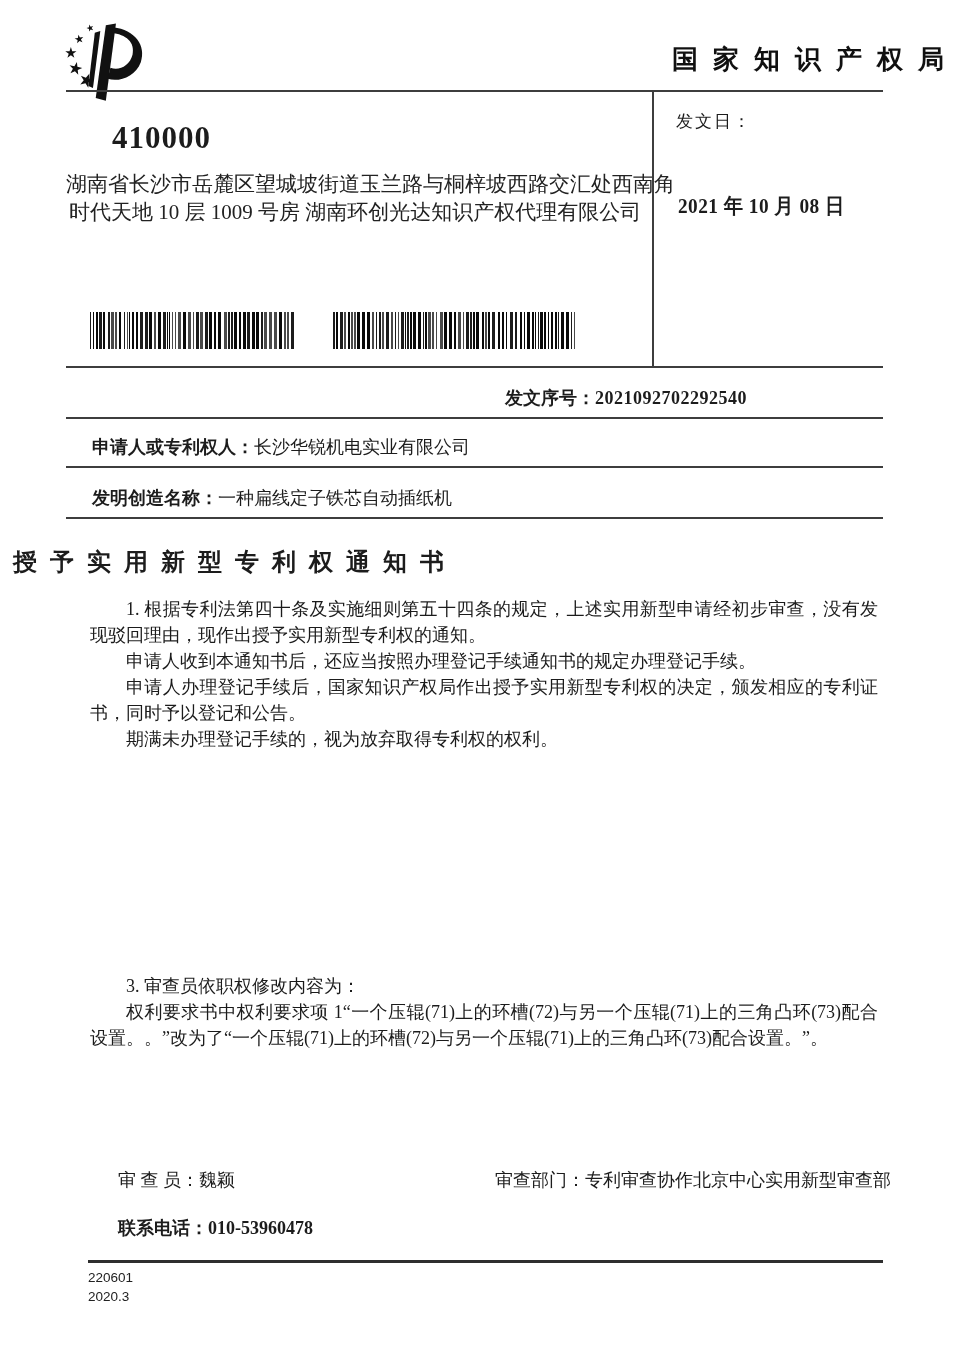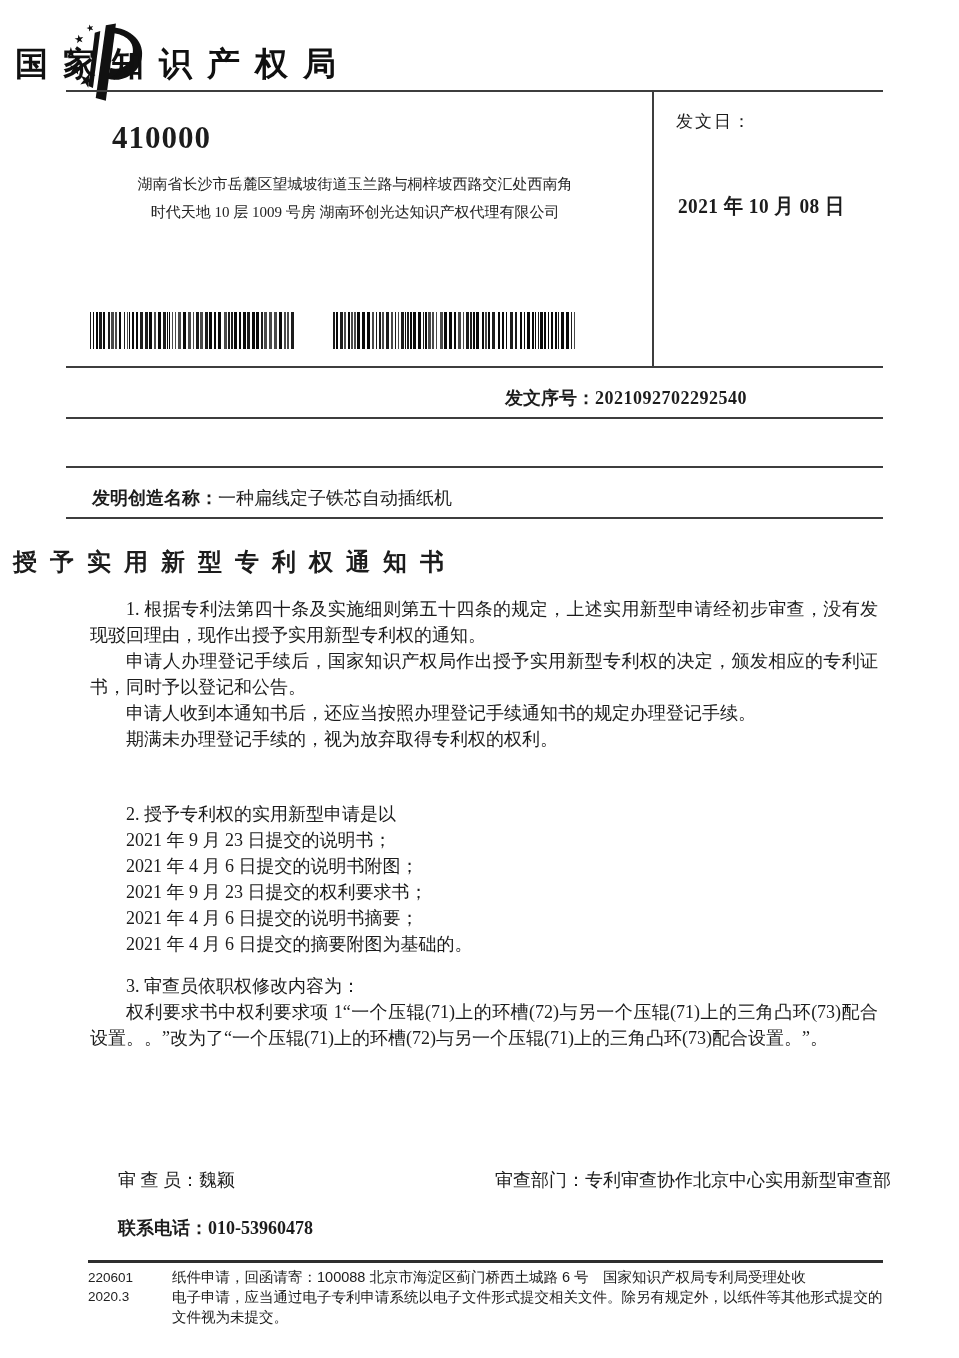--- a/index.html
+++ b/index.html
@@ -14,29 +14,29 @@
   #line-header { top:90px; }
   #line-box-bottom { top:366px; }
   #line-row1 { top:417px; }
   #line-row2 { top:466px; }
   #line-row3 { top:517px; }
   .vline { position:absolute; left:652px; top:90px; width:2px; height:278px; background:#3d3d3d; }
 
   .logo { position:absolute; left:56px; top:18px; width:96px; height:92px; }
 
   .agency {
-    position:absolute; top:42px; left:0; width:959px; text-align:left;
+    position:absolute; top:42px; left:0; width:959px; text-align:right;
     font-family:"Liberation Sans","DejaVu Sans",sans-serif;
-    font-weight:bold; font-size:33px; letter-spacing:15px; text-indent:15px;
+    font-weight:bold; font-size:26px; letter-spacing:15px; text-indent:15px;
     white-space:nowrap; color:#101010;
   }
 
   .postal { position:absolute; top:120px; left:112px; font-size:31px; font-weight:bold; letter-spacing:1px; }
   .address { position:absolute; top:170px; left:66px; width:578px; text-align:center;
-             font-size:15px; line-height:28px; color:#222; }
+             font-size:21px; line-height:28px; color:#222; }
   .address div { white-space:nowrap; }
 
   .issue-label { position:absolute; top:110px; left:676px; font-size:17px; letter-spacing:2px; }
   .issue-date  { position:absolute; top:192px; left:678px; font-size:21px; font-weight:bold;
                  white-space:nowrap; transform:scaleX(.92); transform-origin:left top; letter-spacing:.5px; }
 
   .barcode { position:absolute; top:312px; height:37px; font-size:0; overflow:hidden; white-space:nowrap; }
   #barcode-left  { left:90px;  width:204px; }
   #barcode-right { left:333px; width:242px; }
   .barcode i { display:inline-block; height:100%; }
@@ -106,44 +106,39 @@
 
   <div class="barcode" id="barcode-left"><i style="width:1px;margin-right:2px;background:#1c1c1c"></i><i style="width:1px;margin-right:2px;background:#0a0a0a"></i><i style="width:2px;margin-right:1px;background:#0a0a0a"></i><i style="width:3px;margin-right:1px;background:#1c1c1c"></i><i style="width:2px;margin-right:3px;background:#0a0a0a"></i><i style="width:2px;margin-right:1px;background:#1c1c1c"></i><i style="width:3px;margin-right:1px;background:#4a4a4a"></i><i style="width:2px;margin-right:2px;background:#4a4a4a"></i><i style="width:2px;margin-right:3px;background:#0a0a0a"></i><i style="width:1px;margin-right:2px;background:#1c1c1c"></i><i style="width:1px;margin-right:1px;background:#4a4a4a"></i><i style="width:1px;margin-right:2px;background:#0a0a0a"></i><i style="width:2px;margin-right:2px;background:#0a0a0a"></i><i style="width:2px;margin-right:2px;background:#0a0a0a"></i><i style="width:3px;margin-right:2px;background:#1c1c1c"></i><i style="width:3px;margin-right:1px;background:#1c1c1c"></i><i style="width:3px;margin-right:2px;background:#0a0a0a"></i><i style="width:2px;margin-right:2px;background:#4a4a4a"></i><i style="width:3px;margin-right:2px;background:#0a0a0a"></i><i style="width:3px;margin-right:1px;background:#1c1c1c"></i><i style="width:1px;margin-right:1px;background:#0a0a0a"></i><i style="width:1px;margin-right:2px;background:#0a0a0a"></i><i style="width:1px;margin-right:2px;background:#4a4a4a"></i><i style="width:1px;margin-right:2px;background:#4a4a4a"></i><i style="width:3px;margin-right:2px;background:#4a4a4a"></i><i style="width:3px;margin-right:2px;background:#0a0a0a"></i><i style="width:3px;margin-right:2px;background:#4a4a4a"></i><i style="width:1px;margin-right:2px;background:#4a4a4a"></i><i style="width:3px;margin-right:1px;background:#1c1c1c"></i><i style="width:3px;margin-right:2px;background:#4a4a4a"></i><i style="width:3px;margin-right:1px;background:#1c1c1c"></i><i style="width:3px;margin-right:2px;background:#0a0a0a"></i><i style="width:2px;margin-right:2px;background:#0a0a0a"></i><i style="width:3px;margin-right:3px;background:#0a0a0a"></i><i style="width:3px;margin-right:1px;background:#4a4a4a"></i><i style="width:2px;margin-right:1px;background:#1c1c1c"></i><i style="width:2px;margin-right:1px;background:#1c1c1c"></i><i style="width:3px;margin-right:2px;background:#0a0a0a"></i><i style="width:2px;margin-right:2px;background:#0a0a0a"></i><i style="width:3px;margin-right:1px;background:#0a0a0a"></i><i style="width:3px;margin-right:2px;background:#1c1c1c"></i><i style="width:3px;margin-right:1px;background:#0a0a0a"></i><i style="width:3px;margin-right:2px;background:#0a0a0a"></i><i style="width:2px;margin-right:1px;background:#1c1c1c"></i><i style="width:3px;margin-right:2px;background:#4a4a4a"></i><i style="width:3px;margin-right:2px;background:#4a4a4a"></i><i style="width:3px;margin-right:2px;background:#4a4a4a"></i><i style="width:3px;margin-right:2px;background:#0a0a0a"></i><i style="width:2px;margin-right:1px;background:#4a4a4a"></i><i style="width:2px;margin-right:2px;background:#4a4a4a"></i><i style="width:3px;margin-right:2px;background:#1c1c1c"></i></div>
   <div class="barcode" id="barcode-right"><i style="width:2px;margin-right:1px;background:#1c1c1c"></i><i style="width:2px;margin-right:2px;background:#0a0a0a"></i><i style="width:3px;margin-right:1px;background:#1c1c1c"></i><i style="width:2px;margin-right:2px;background:#4a4a4a"></i><i style="width:2px;margin-right:1px;background:#0a0a0a"></i><i style="width:2px;margin-right:1px;background:#4a4a4a"></i><i style="width:2px;margin-right:1px;background:#4a4a4a"></i><i style="width:3px;margin-right:2px;background:#0a0a0a"></i><i style="width:3px;margin-right:2px;background:#0a0a0a"></i><i style="width:3px;margin-right:2px;background:#0a0a0a"></i><i style="width:2px;margin-right:2px;background:#4a4a4a"></i><i style="width:1px;margin-right:2px;background:#1c1c1c"></i><i style="width:2px;margin-right:1px;background:#1c1c1c"></i><i style="width:2px;margin-right:2px;background:#4a4a4a"></i><i style="width:3px;margin-right:2px;background:#1c1c1c"></i><i style="width:2px;margin-right:2px;background:#4a4a4a"></i><i style="width:1px;margin-right:2px;background:#1c1c1c"></i><i style="width:1px;margin-right:2px;background:#4a4a4a"></i><i style="width:3px;margin-right:1px;background:#1c1c1c"></i><i style="width:1px;margin-right:1px;background:#0a0a0a"></i><i style="width:2px;margin-right:1px;background:#1c1c1c"></i><i style="width:2px;margin-right:1px;background:#0a0a0a"></i><i style="width:3px;margin-right:2px;background:#0a0a0a"></i><i style="width:3px;margin-right:2px;background:#0a0a0a"></i><i style="width:1px;margin-right:1px;background:#1c1c1c"></i><i style="width:2px;margin-right:1px;background:#0a0a0a"></i><i style="width:3px;margin-right:1px;background:#4a4a4a"></i><i style="width:2px;margin-right:2px;background:#4a4a4a"></i><i style="width:1px;margin-right:3px;background:#4a4a4a"></i><i style="width:3px;margin-right:1px;background:#4a4a4a"></i><i style="width:3px;margin-right:2px;background:#0a0a0a"></i><i style="width:3px;margin-right:2px;background:#0a0a0a"></i><i style="width:2px;margin-right:2px;background:#0a0a0a"></i><i style="width:3px;margin-right:2px;background:#4a4a4a"></i><i style="width:1px;margin-right:2px;background:#4a4a4a"></i><i style="width:3px;margin-right:1px;background:#1c1c1c"></i><i style="width:2px;margin-right:1px;background:#1c1c1c"></i><i style="width:2px;margin-right:1px;background:#0a0a0a"></i><i style="width:3px;margin-right:3px;background:#0a0a0a"></i><i style="width:2px;margin-right:1px;background:#0a0a0a"></i><i style="width:2px;margin-right:1px;background:#4a4a4a"></i><i style="width:2px;margin-right:2px;background:#0a0a0a"></i><i style="width:3px;margin-right:3px;background:#1c1c1c"></i><i style="width:2px;margin-right:2px;background:#0a0a0a"></i><i style="width:2px;margin-right:2px;background:#0a0a0a"></i><i style="width:1px;margin-right:3px;background:#0a0a0a"></i><i style="width:3px;margin-right:2px;background:#1c1c1c"></i><i style="width:2px;margin-right:3px;background:#1c1c1c"></i><i style="width:2px;margin-right:2px;background:#0a0a0a"></i><i style="width:1px;margin-right:2px;background:#0a0a0a"></i><i style="width:3px;margin-right:2px;background:#0a0a0a"></i><i style="width:2px;margin-right:1px;background:#0a0a0a"></i><i style="width:1px;margin-right:2px;background:#0a0a0a"></i><i style="width:1px;margin-right:1px;background:#1c1c1c"></i><i style="width:3px;margin-right:1px;background:#0a0a0a"></i><i style="width:2px;margin-right:2px;background:#0a0a0a"></i><i style="width:1px;margin-right:2px;background:#0a0a0a"></i><i style="width:2px;margin-right:2px;background:#0a0a0a"></i><i style="width:2px;margin-right:1px;background:#0a0a0a"></i><i style="width:1px;margin-right:2px;background:#1c1c1c"></i><i style="width:3px;margin-right:2px;background:#0a0a0a"></i><i style="width:3px;margin-right:2px;background:#0a0a0a"></i><i style="width:1px;margin-right:2px;background:#1c1c1c"></i><i style="width:2px;margin-right:3px;background:#4a4a4a"></i></div>
   <div class="hline" id="line-box-bottom"></div>
 
   <div class="frow" id="field-serial">
     <span class="flabel">发文序号：</span><span class="fnum">2021092702292540</span>
   </div>
   <div class="hline" id="line-row1"></div>
 
+  <div class="frow" id="field-applicant">
+    <span class="flabel">申请人或专利权人：</span><span>长沙华锐机电实业有限公司</span>
+  </div>
   <div class="hline" id="line-row2"></div>
 
   <div class="frow" id="field-invention">
     <span class="flabel">发明创造名称：</span><span>一种扁线定子铁芯自动插纸机</span>
   </div>
   <div class="hline" id="line-row3"></div>
 
   <div class="doc-title">授予实用新型专利权通知书</div>
 
   <div class="body-block" id="body1">
     <p>1. 根据专利法第四十条及实施细则第五十四条的规定，上述实用新型申请经初步审查，没有发现驳回理由，现作出授予实用新型专利权的通知。</p>
+    <p>申请人收到本通知书后，还应当按照办理登记手续通知书的规定办理登记手续。</p>
     <p>申请人办理登记手续后，国家知识产权局作出授予实用新型专利权的决定，颁发相应的专利证书，同时予以登记和公告。</p>
-    <p>申请人收到本通知书后，还应当按照办理登记手续通知书的规定办理登记手续。</p>
     <p>期满未办理登记手续的，视为放弃取得专利权的权利。</p>
   </div>
 
-  <div class="body-block" id="body2">
-    <p>2. 授予专利权的实用新型申请是以</p>
-    <p>2021 年 9 月 23 日提交的说明书；</p>
-    <p>2021 年 4 月 6 日提交的说明书附图；</p>
-    <p>2021 年 9 月 23 日提交的权利要求书；</p>
-    <p>2021 年 4 月 6 日提交的说明书摘要；</p>
-    <p>2021 年 4 月 6 日提交的摘要附图为基础的。</p>
-  </div>
 
   <div class="body-block" id="body3">
     <p>3. 审查员依职权修改内容为：</p>
     <p>权利要求书中权利要求项 1“一个压辊(71)上的环槽(72)与另一个压辊(71)上的三角凸环(73)配合设置。。”改为了“一个压辊(71)上的环槽(72)与另一个压辊(71)上的三角凸环(73)配合设置。”。</p>
   </div>
 
   <div class="exam-left">
     <span>审 查 员：</span><span>魏颖</span>
   </div>
   <div class="exam-right">
@@ -151,18 +146,14 @@
   </div>
   <div class="phone-row">
     <span>联系电话：</span><span>010-53960478</span>
   </div>
 
   <div class="footer-line"></div>
   <div class="form-info sans">
     <div>220601</div>
     <div>2020.3</div>
   </div>
-  <div class="footer-text sans">
-    <div>纸件申请，回函请寄：100088 北京市海淀区蓟门桥西土城路 6 号　国家知识产权局专利局受理处收</div>
-    <div>电子申请，应当通过电子专利申请系统以电子文件形式提交相关文件。除另有规定外，以纸件等其他形式提交的文件视为未提交。</div>
-  </div>
 
 </div>
 
 </body></html>

